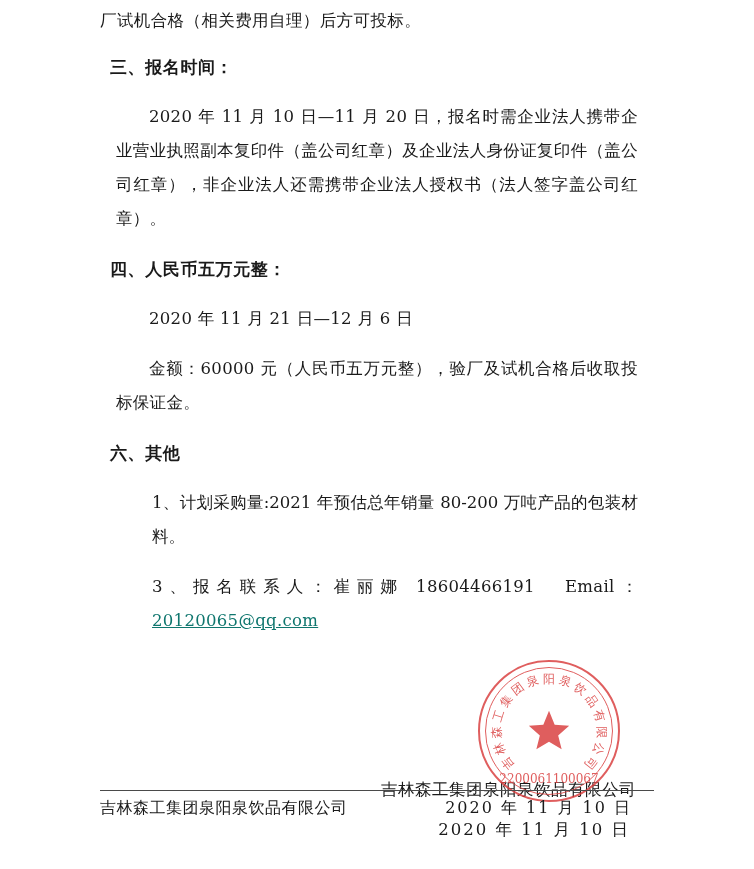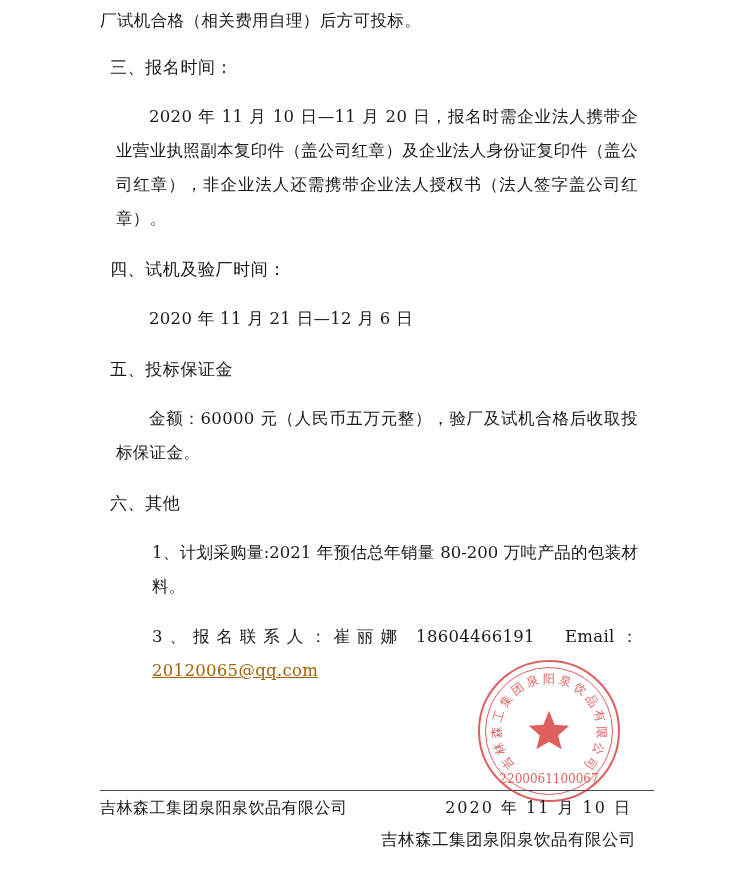--- a/index.html
+++ b/index.html
@@ -24,21 +24,21 @@
   }
   .line-top {
     font-size: 16.5px;
     line-height: 34px;
     margin: 0;
     padding-top: 4px;
     letter-spacing: 0.4px;
   }
   .heading {
     font-size: 17px;
-    font-weight: normal;
+    font-weight: bold;
     line-height: 34px;
     margin: 12px 0 4px 0;
     padding-left: 10px;
     letter-spacing: 0.6px;
   }
   .para {
     font-size: 16.5px;
     line-height: 34px;
     margin: 16px;
     text-align: justify;
@@ -48,21 +48,21 @@
   .para.indent {
     text-indent: 2em;
   }
   .para.indent-sm {
     padding-left: 36px;
   }
   .para.tight {
     letter-spacing: 0px;
   }
   .link {
-    color: #a16207;
+    color: #0f766e;
     text-decoration: underline;
   }
   .spacer-lg {
     height: 116px;
   }
   .sign-block {
     text-align: right;
     padding-right: 18px;
   }
   .sign-line {
@@ -164,24 +164,23 @@
 </head>
 <body>
 
 <div class="page">
 
   <p class="line-top">厂试机合格（相关费用自理）后方可投标。</p>
 
   <h2 class="heading">三、报名时间：</h2>
   <p class="para indent">2020 年 11 月 10 日—11 月 20 日，报名时需企业法人携带企业营业执照副本复印件（盖公司红章）及企业法人身份证复印件（盖公司红章），非企业法人还需携带企业法人授权书（法人签字盖公司红章）。</p>
 
-  <h2 class="heading">四、试机及验厂时间：</h2>
+  <h2 class="heading">四、人民币五万元整：</h2>
   <p class="para indent">2020 年 11 月 21 日—12 月 6 日</p>
 
-  <h2 class="heading">五、投标保证金</h2>
   <p class="para indent">金额：60000 元（人民币五万元整），验厂及试机合格后收取投标保证金。</p>
 
   <h2 class="heading">六、其他</h2>
   <p class="para indent-sm tight">1、计划采购量:2021 年预估总年销量 80-200 万吨产品的包装材料。</p>
   <p class="para indent-sm"><span>3、报名联系人：崔丽娜 18604466191　Email：</span><a class="link" href="#">20120065@qq.com</a></p>
 
   <div class="spacer-lg"></div>
 
   <div class="sign-block">
     <div class="sign-line">吉林森工集团泉阳泉饮品有限公司</div>

